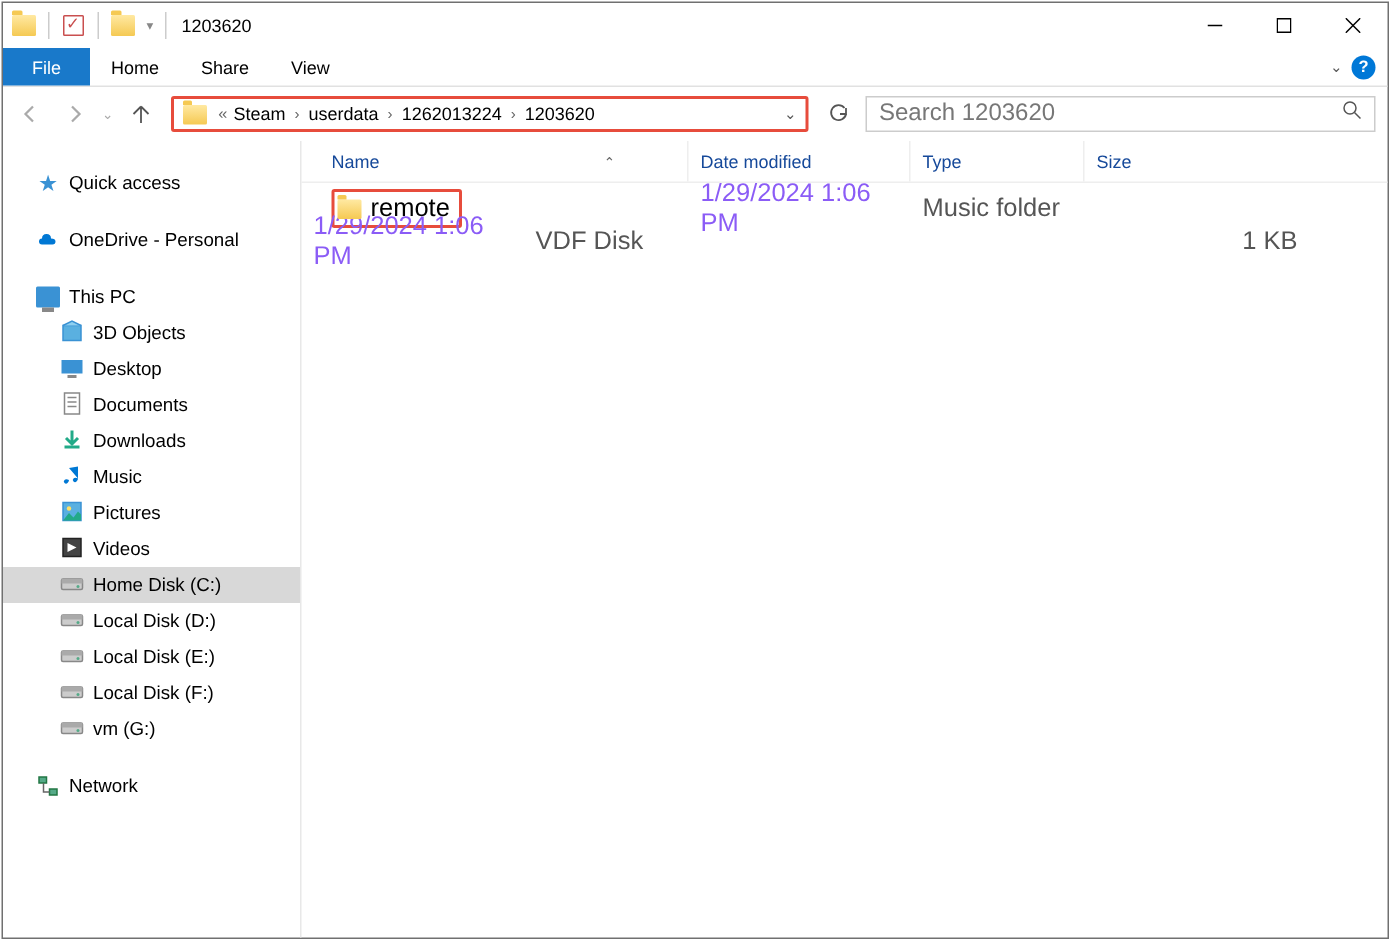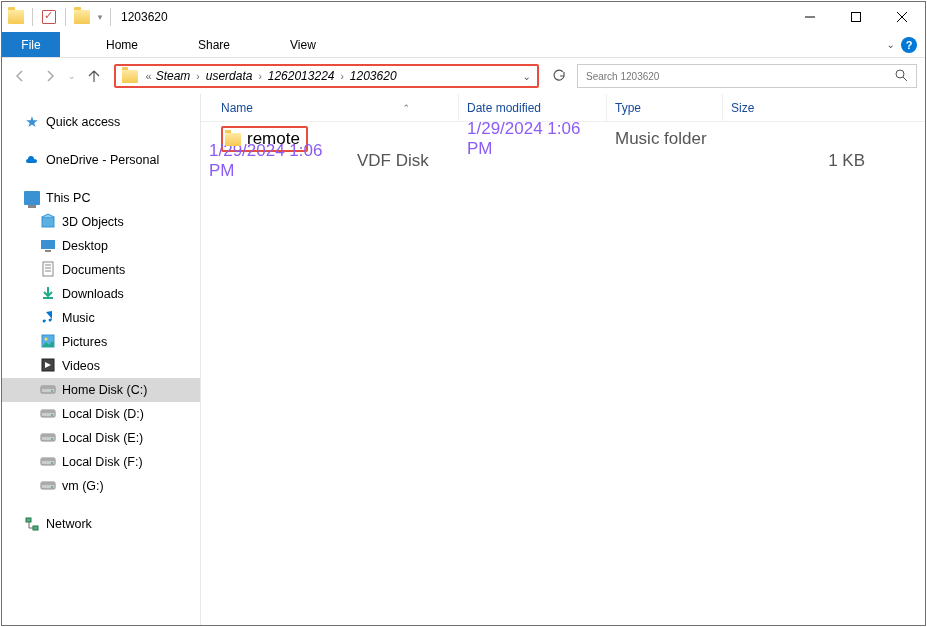--- a/index.html
+++ b/index.html
@@ -10,38 +10,38 @@
 .titlebar-icons .ti { width: 24px; height: 24px; display: flex; align-items: center; justify-content: center; }
 .sep-v { width: 1px; height: 18px; background: #ccc; margin: 0 4px; }
 .folder-ico { width: 16px; height: 14px; background: linear-gradient(#ffe9a2, #f5c953); border-radius: 1px; position: relative; }
 .folder-ico::before { content: ''; position: absolute; top: -3px; left: 0; width: 7px; height: 3px; background: #f5c953; border-radius: 1px 1px 0 0; }
 .check-ico { width: 14px; height: 14px; border: 1px solid #c94f4f; border-radius: 1px; position: relative; }
 .check-ico::after { content: '✓'; color: #c94f4f; font-size: 11px; position: absolute; top: -2px; left: 1px; }
 .title-text { font-size: 12px; margin-left: 6px; color: #000; }
 .title-controls { margin-left: auto; display: flex; }
 .title-btn { width: 46px; height: 30px; display: flex; align-items: center; justify-content: center; }
 .title-btn svg { width: 10px; height: 10px; }
-.ribbon-tabs { height: 26px; display: flex; align-items: stretch; border-bottom: 1px solid #e1e1e1; font-size: 12px; gap: 32px; }
+.ribbon-tabs { height: 26px; display: flex; align-items: stretch; border-bottom: 1px solid #e1e1e1; font-size: 12px; }
 .file-tab { background: #1979ca; color: #fff; width: 58px; display: flex; align-items: center; justify-content: center; }
 .tab { padding: 0 14px; display: flex; align-items: center; color: #000; }
 .ribbon-right { margin-left: auto; display: flex; align-items: center; padding-right: 8px; gap: 6px; }
 .caret-dn { color: #555; font-size: 10px; }
 .help-ico { width: 16px; height: 16px; background: #0078d7; border-radius: 50%; color: #fff; font-size: 11px; display: flex; align-items: center; justify-content: center; font-weight: bold; }
 .navbar { height: 36px; display: flex; align-items: center; padding: 0 8px 0 4px; gap: 2px; }
 .nav-arrow { width: 28px; height: 24px; display: flex; align-items: center; justify-content: center; color: #aaa; }
 .nav-arrow.up { color: #555; }
 .nav-caret { color: #aaa; font-size: 9px; margin: 0 2px; }
 .addressbar { flex: 1; height: 24px; border: 2px solid #e74c3c; border-radius: 2px; display: flex; align-items: center; padding: 0 2px; margin: 0 6px 0 4px; font-size: 12px; }
 .addressbar .mini-folder { margin: 0 4px; }
 .addressbar .chev { color: #666; margin: 0 6px; font-size: 10px; }
 .addressbar .dchev { color: #666; margin: 0 4px; font-size: 11px; }
-.addressbar .crumb { color: #000; font-style: italic; }
+.addressbar .crumb { color: #000; }
 .addr-dd { margin-left: auto; color: #555; font-size: 10px; padding: 0 4px; }
 .refresh-btn { width: 24px; height: 24px; display: flex; align-items: center; justify-content: center; margin-right: 4px; }
-.searchbox { width: 340px; height: 24px; border: 1px solid #ccc; display: flex; align-items: center; font-size: 10px; color: #777; padding: 0 8px; }
+.searchbox { width: 340px; height: 24px; border: 1px solid #ccc; display: flex; align-items: center; font-size: 16px; color: #777; padding: 0 8px; }
 .searchbox .sicon { margin-left: auto; color: #555; }
 .main { flex: 1; display: flex; min-height: 0; }
 .sidebar { width: 198px; padding: 16px 0 0 0; font-size: 12.5px; overflow: hidden; }
 .sidebar .item { display: flex; align-items: center; height: 24px; padding-left: 22px; gap: 6px; }
 .sidebar .item.indent { padding-left: 38px; }
 .sidebar .item.selected { background: #d8d8d8; }
 .sidebar .spacer { height: 14px; }
 .content { flex: 1; display: flex; flex-direction: column; border-left: 1px solid #e8e8e8; }
 .columns { height: 28px; display: flex; align-items: center; font-size: 12px; color: #16499a; border-bottom: 1px solid #eee; position: relative; }
 .col { padding: 0 8px; display: flex; align-items: center; height: 100%; border-right: 1px solid #eee; }

